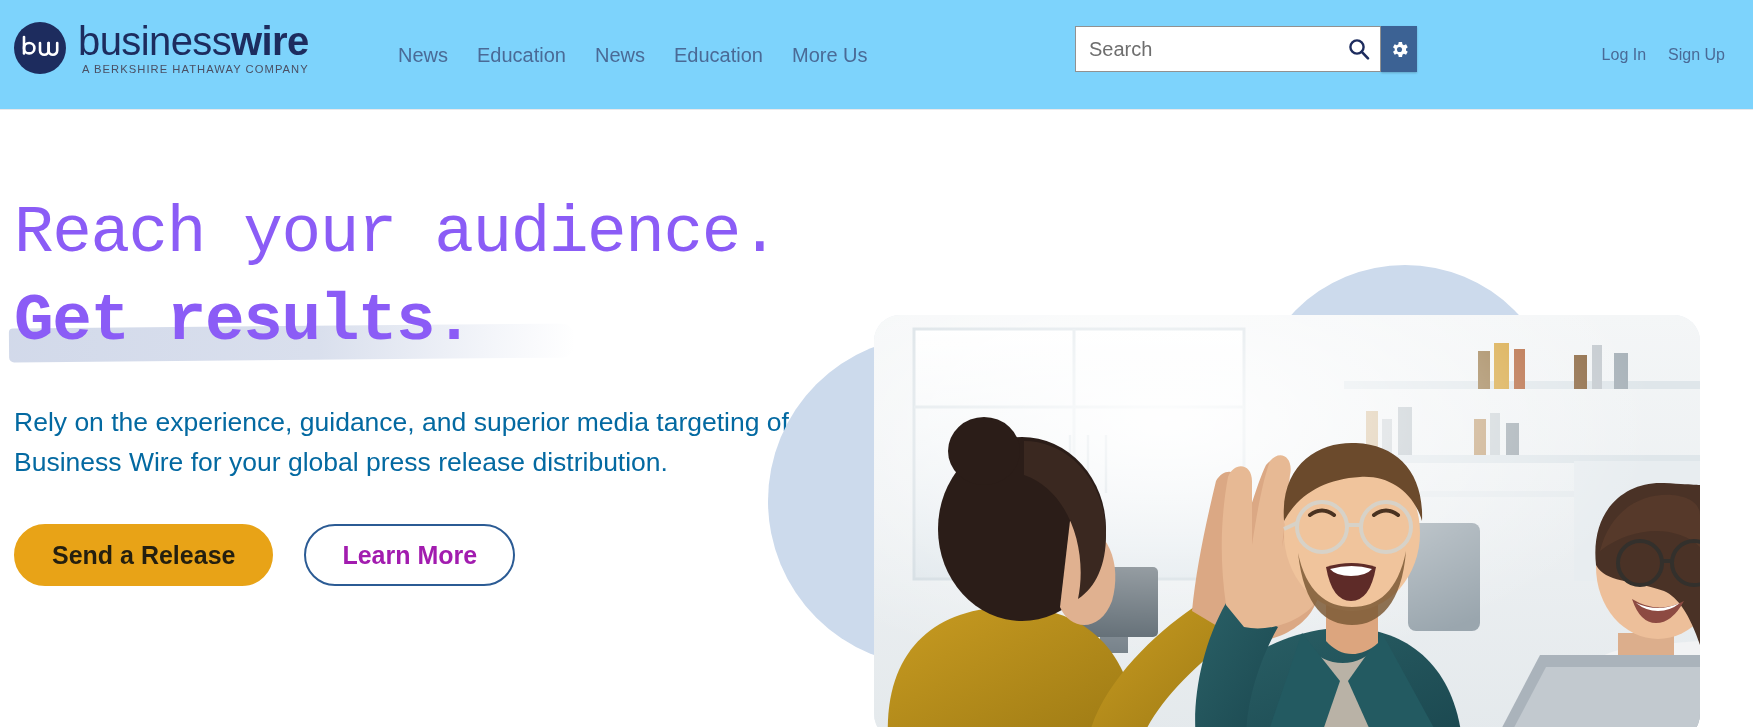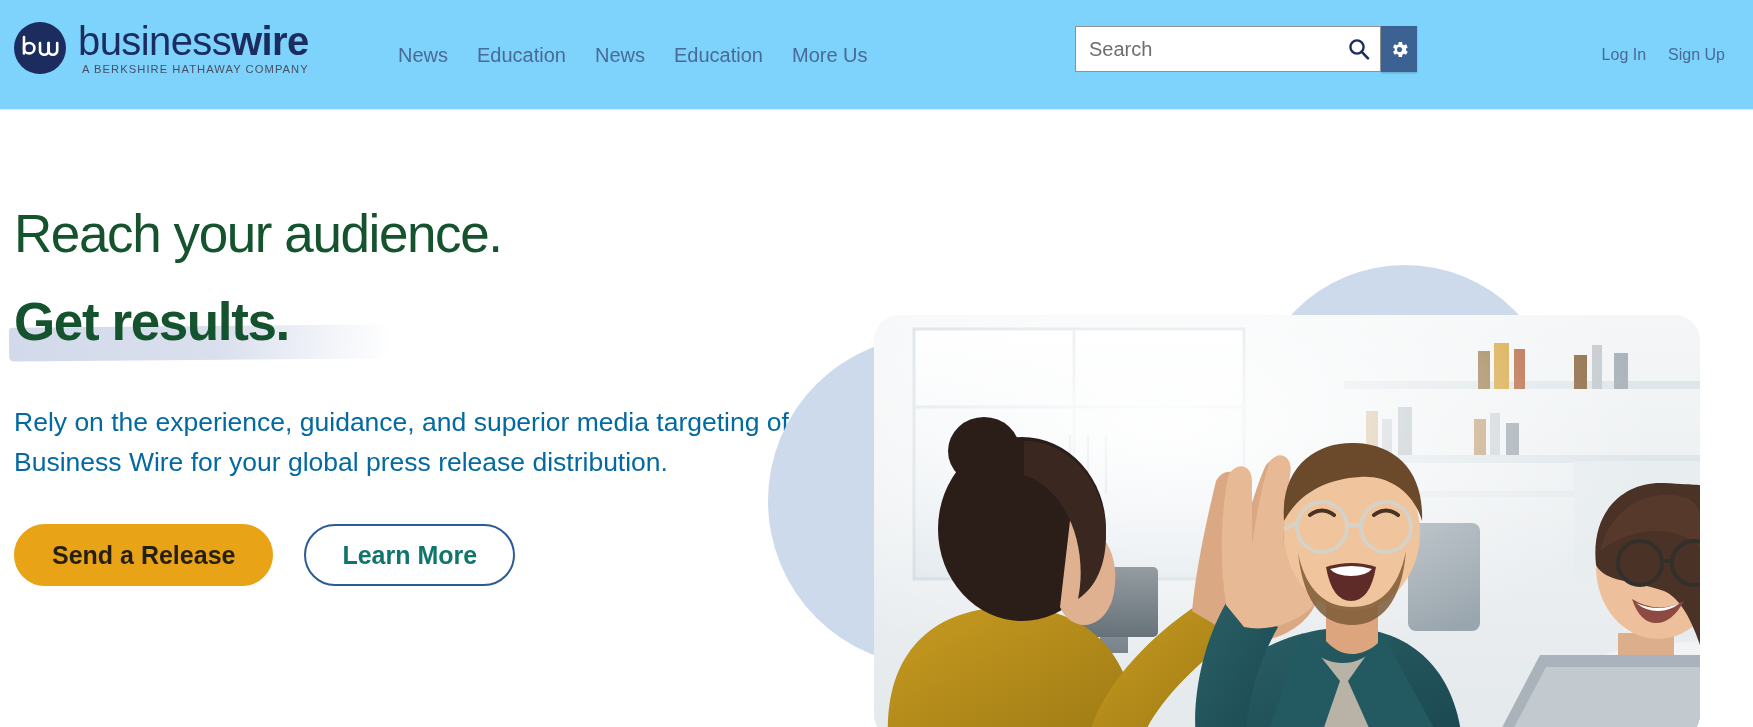--- a/index.html
+++ b/index.html
@@ -174,25 +174,26 @@
   }
 
   
   .hero-copy {
     position: absolute;
     left: 14px;
     top: 80px;
     width: 810px;
   }
   .hero-heading {
-    color: #14532d;
-    font-size: 53px;
+    color: #8b5cf6;
+    font-size: 66px;
     line-height: 88px;
     letter-spacing: -1.4px;
     white-space: nowrap;
+    font-family: Liberation Mono, monospace;
   }
   .headline-line1 { font-weight: 300; display: block; }
   .headline-line2 {
     font-weight: 700;
     display: inline-block;
     position: relative;
   }
   
   .headline-line2::before {
     content: "";
@@ -240,21 +241,21 @@
   }
   .btn-primary {
     background: #e8a317;
     color: #241f0f;
     border: 2px solid #e8a317;
     height: 62px;
     padding: 0 36px;
   }
   .btn-secondary {
     background: #ffffff;
-    color: #0f766e;
+    color: #a21caf;
     border: 2.5px solid #2b5b94;
     height: 62px;
     padding: 0 36px;
   }
 
   
   .hero-visual {
     position: absolute;
     left: 830px;
     top: 0;

